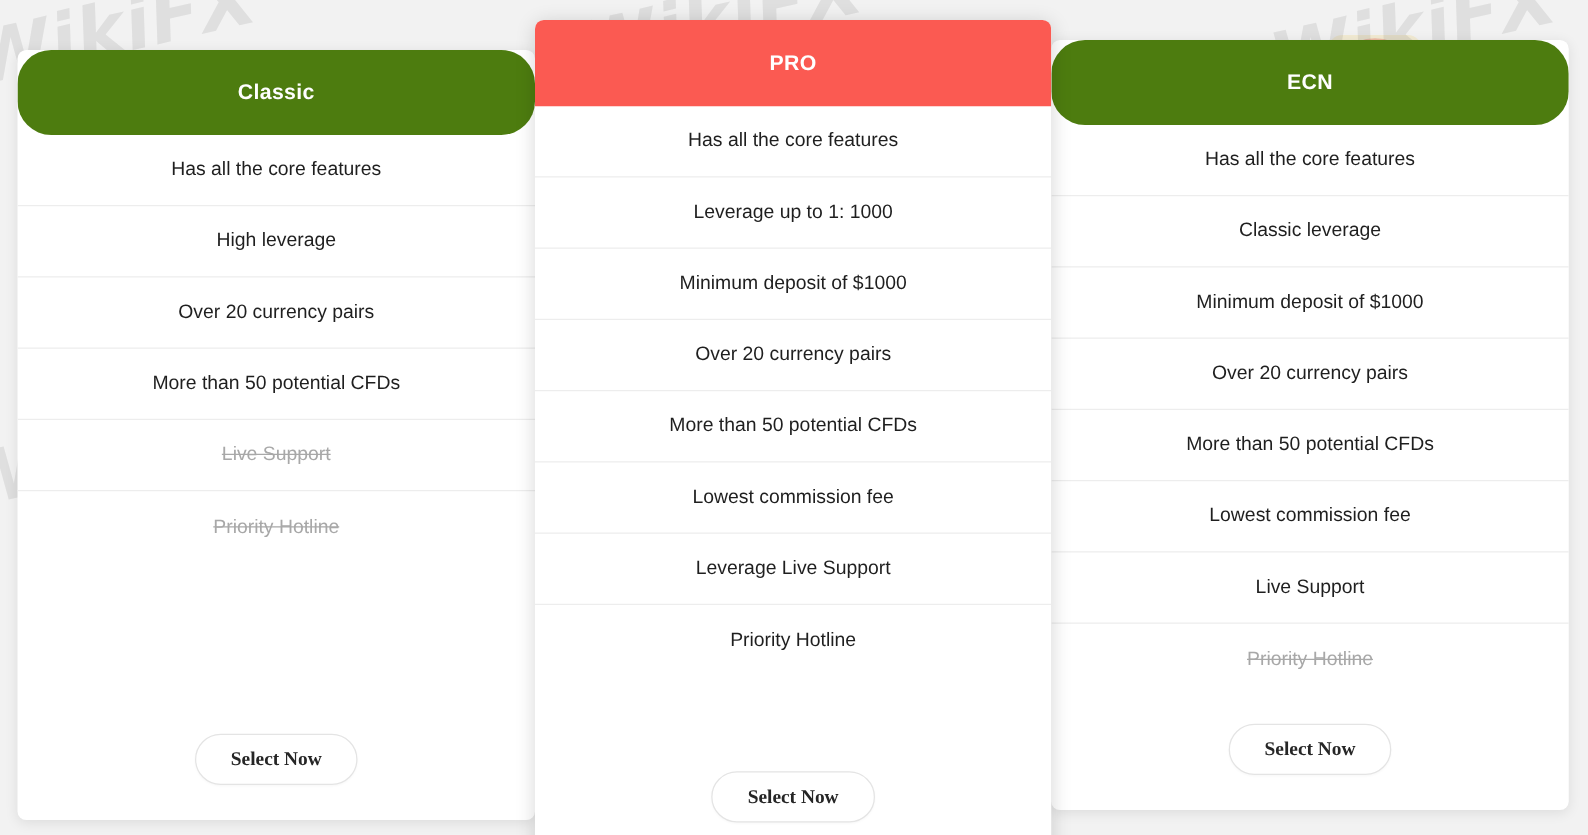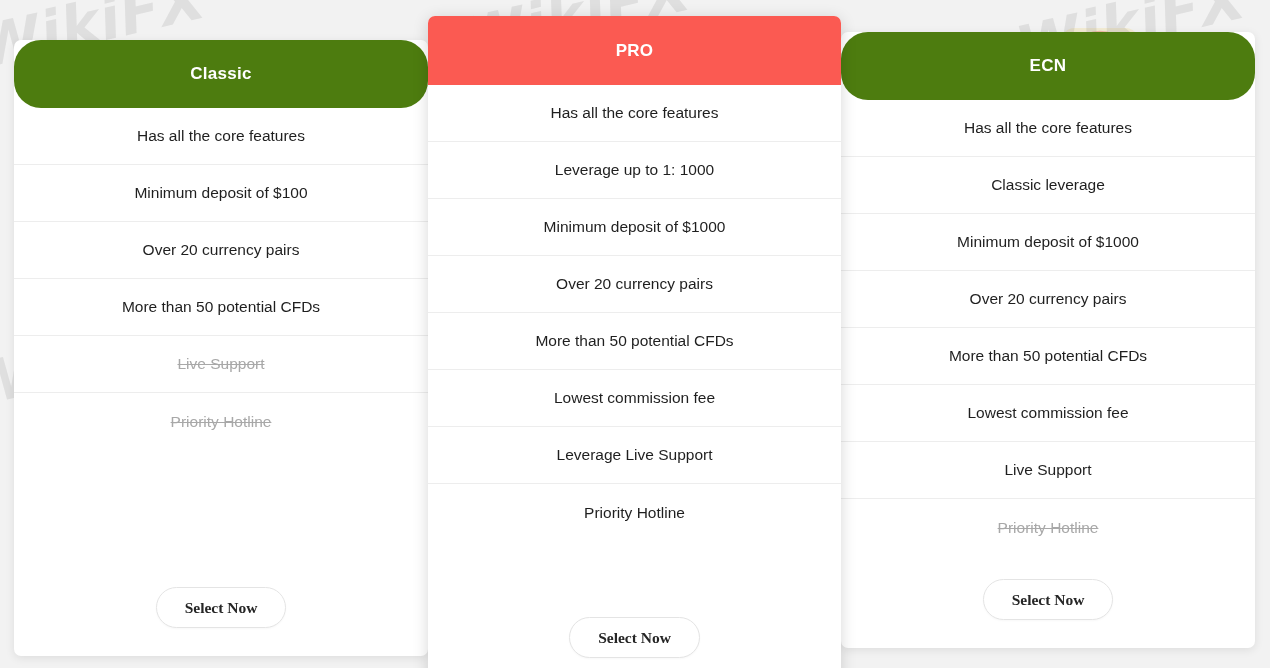--- a/index.html
+++ b/index.html
@@ -177,21 +177,21 @@
 
 <div id="cards">
 
   <div class="card card-classic">
     <div class="card-header header-std">Classic</div>
     <div class="features">
         <div class="feature-row">
           <span>Has all the core features</span>
         </div>
         <div class="feature-row">
-          <span>Minimum deposit of $100</span>
+          <span>High leverage</span>
         </div>
         <div class="feature-row">
           <span>Over 20 currency pairs</span>
         </div>
         <div class="feature-row">
           <span>More than 50 potential CFDs</span>
         </div>
         <div class="feature-row disabled">
           <span>Live Support</span>
         </div>

